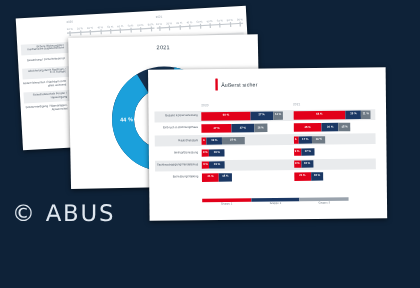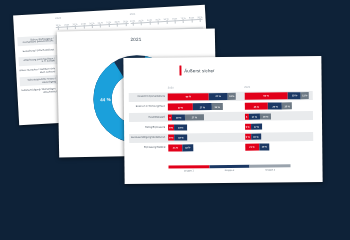--- a/index.html
+++ b/index.html
@@ -353,13 +353,14 @@
         </div>
       <div class="s3-leglabels" id="s3-leglabels">
           <span style="flex: 1 1 0%;">Gruppe 1</span>
           <span style="flex: 1 1 0%;">Gruppe 2</span>
           <span style="flex: 1 1 0%;">Gruppe 3</span>
         </div>
     </div>
 
   </div>
 
+  <div id="watermark">© ABUS</div>
 </div>
 
 </body></html>

